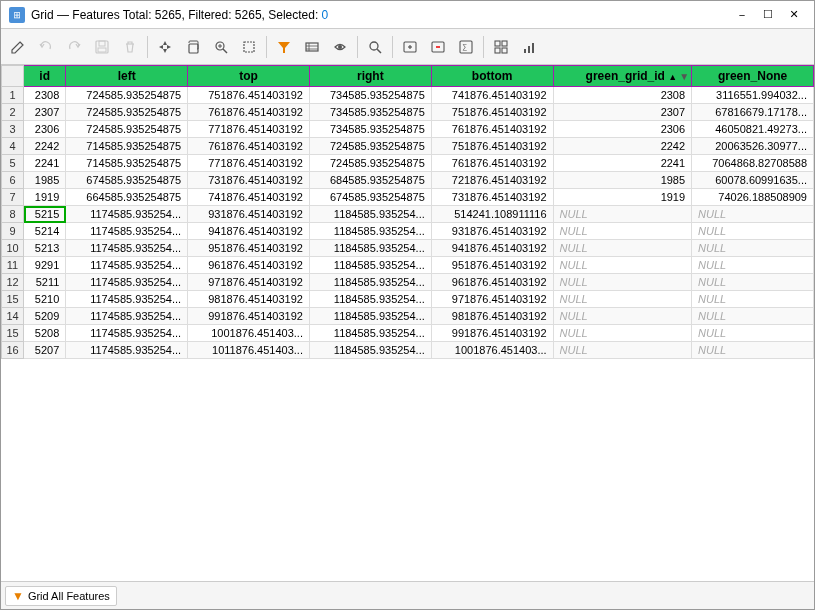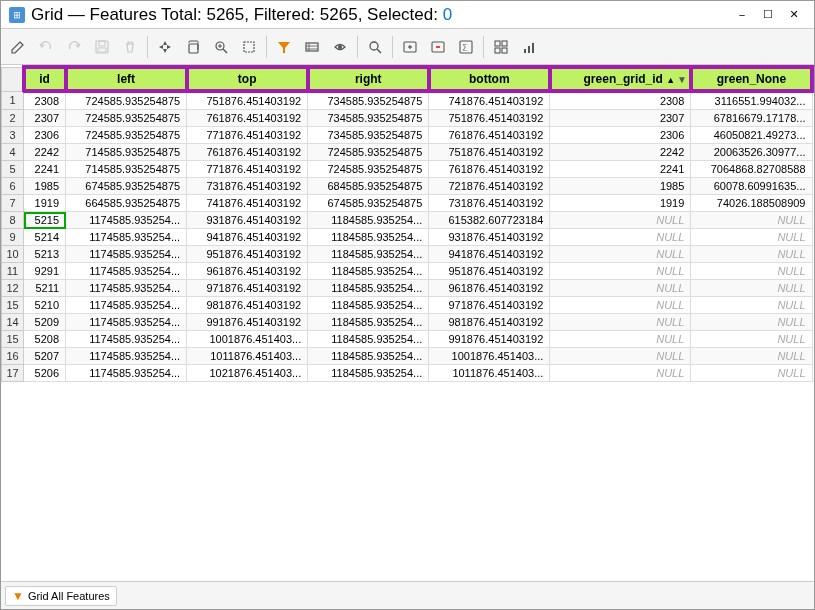--- a/index.html
+++ b/index.html
@@ -36,21 +36,21 @@
     }
     .title-bar-icon {
       width: 16px;
       height: 16px;
       background: #4a90d9;
       border-radius: 2px;
       display: flex; align-items: center; justify-content: center;
       color: white; font-size: 9px;
     }
     .title-text {
-      font-size: 17px;
+      font-size: 12px;
       color: #000;
     }
     .title-text .selected {
       color: #0078d7;
     }
     .window-controls {
       display: flex; gap: 2px;
     }
     .win-btn {
       width: 24px; height: 18px;
@@ -90,22 +90,22 @@
       flex: 1;
       overflow: auto;
       position: relative;
     }
     table {
       border-collapse: collapse;
       width: 100%;
       min-width: 800px;
     }
     thead th {
-      background: #bef264;
-      border: 4px solid #a21caf;
+      background: #22c55e;
+      border: 1px solid #a21caf;
       padding: 3px 6px;
       text-align: center;
       font-weight: 600;
       font-size: 12px;
       position: sticky;
       top: 0;
       z-index: 10;
       white-space: nowrap;
     }
     .row-num-col {
@@ -126,21 +126,21 @@
     tbody td {
       border: 1px solid #ddd;
       padding: 2px 6px;
       font-size: 11px;
       white-space: nowrap;
       text-align: right;
     }
     tbody td.null-val {
       color: #aaa;
       font-style: italic;
-      text-align: right;
+      text-align: left;
     }
     tbody td.id-col {
       text-align: right;
       font-weight: normal;
     }
     .selected-cell {
       outline: 2px solid #00aa00;
       outline-offset: -2px;
     }
     .status-bar {
@@ -398,21 +398,21 @@
               <td>731876.451403192</td>
               <td>1919</td>
               <td>74026.188508909</td>
             </tr>
             <tr>
               <td class="row-num-col">8</td>
               <td class="id-col selected-cell">5215</td>
               <td>1174585.935254...</td>
               <td>931876.451403192</td>
               <td>1184585.935254...</td>
-              <td>615382.607723184</td>
+              <td>514241.108911116</td>
               <td class="null-val">NULL</td>
               <td class="null-val">NULL</td>
             </tr>
             <tr>
               <td class="row-num-col">9</td>
               <td class="id-col">5214</td>
               <td>1174585.935254...</td>
               <td>941876.451403192</td>
               <td>1184585.935254...</td>
               <td>931876.451403192</td>
@@ -479,30 +479,20 @@
               <td class="null-val">NULL</td>
               <td class="null-val">NULL</td>
             </tr>
             <tr>
               <td class="row-num-col">16</td>
               <td class="id-col">5207</td>
               <td>1174585.935254...</td>
               <td>1011876.451403...</td>
               <td>1184585.935254...</td>
               <td>1001876.451403...</td>
-              <td class="null-val">NULL</td>
-              <td class="null-val">NULL</td>
-            </tr>
-            <tr>
-              <td class="row-num-col">17</td>
-              <td class="id-col">5206</td>
-              <td>1174585.935254...</td>
-              <td>1021876.451403...</td>
-              <td>1184585.935254...</td>
-              <td>1011876.451403...</td>
               <td class="null-val">NULL</td>
               <td class="null-val">NULL</td>
             </tr>
           </tbody>
       </table>
     </div>
   </div>
 
   <div class="status-bar">
     <button class="status-btn">

